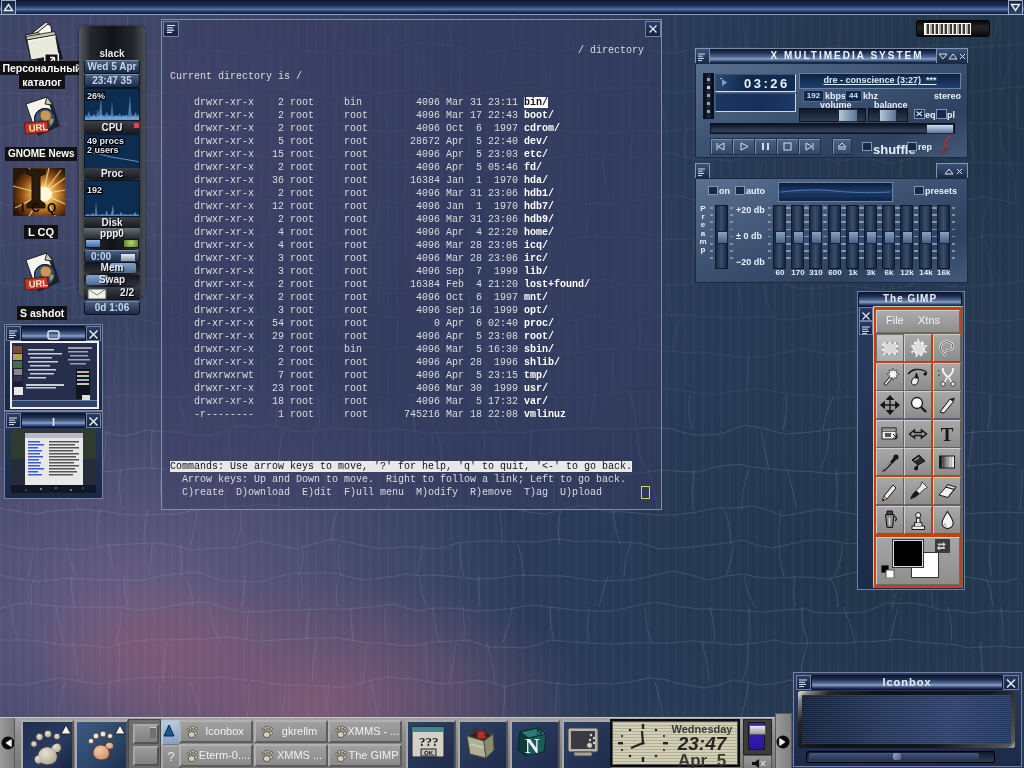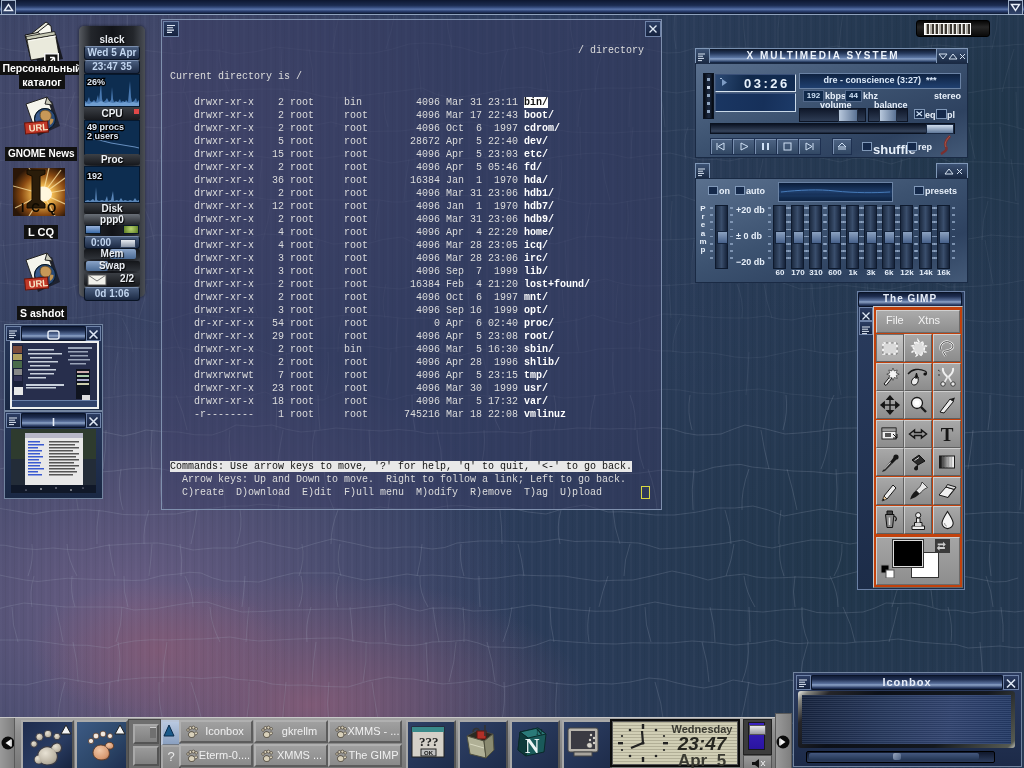--- a/index.html
+++ b/index.html
@@ -204,21 +204,21 @@
 
 
 
 <span class="inv">Commands: Use arrow keys to move, '?' for help, 'q' to quit, '&lt;-' to go back.</span>
   Arrow keys: Up and Down to move.  Right to follow a link; Left to go back.
   C)reate  D)ownload  E)dit  F)ull menu  M)odify  R)emove  T)ag  U)pload</pre>
   <div class="abs" style="left:479px;top:466px;width:7px;height:11px;border:1px solid #d8d840;"></div>
 </div>
 
 <div class="abs" id="gkrellm" style="left:79px;top:26px;width:66px;height:271px;background:linear-gradient(90deg,#565a60,#23262b 18%,#111318 50%,#23262b 82%,#4a4e55);border-radius:5px;box-shadow:0 0 3px rgba(0,0,0,.6);">
-  <div class="abs" style="left:5px;top:4px;width:36px;height:271px;">
+  <div class="abs" style="left:5px;top:18px;width:36px;height:271px;">
     <div class="abs" style="left:0;top:4px;width:56px;color:#e9edf2;font-size:10px;font-weight:bold;text-align:center;height:12px;line-height:12px;text-shadow:1px 1px 1px #000;">slack</div>
     <div class="gbtn abs" style="left:0;top:16px;width:54px;">Wed 5 Apr</div>
     <div class="gbtn abs" style="left:0;top:30px;width:54px;">23:47 35</div>
     <div class="gchart abs" style="left:0;top:44px;width:54px;height:31px;">
       <svg width="54" height="31" style="display:block">
         <rect width="54" height="31" fill="#0d2d50"></rect>
         <path d="M0 31 L0 26 2 27 4 22 5 26 7 27 9 25 11 27 13 20 14 26 16 8 17 24 18 27 20 26 22 23 24 27 26 25 27 12 28 24 29 27 31 26 33 27 35 24 36 27 38 26 40 27 41 25 43 27 45 6 46 22 47 27 49 26 51 23 52 27 54 25 54 31 Z" fill="#4878b0"></path>
         <path d="M0 28 L4 29 8 27 12 28 16 26 20 28 24 27 28 28 32 27 36 28 40 27 44 28 48 27 52 28 54 27 L54 31 0 31Z" fill="#7aa8d8" opacity="0.8"></path>
         <text x="2" y="10" font-family="Liberation Sans" font-size="9" font-weight="bold" fill="#dfe8f4" stroke="#000" stroke-width="2.5" paint-order="stroke">26%</text>
       </svg>
@@ -257,21 +257,21 @@
       <span style="position:absolute;right:6px;top:0px;color:#e9edf2;font-size:10px;font-weight:bold;text-shadow:1px 1px 1px #000;">2/2</span>
     </div>
     <div class="gbtn abs" style="left:0;top:257px;width:54px;">0d 1:06</div>
   </div>
 </div>
 
 <div class="abs" id="xmms" style="left:695px;top:48px;width:271px;height:108px;">
   <div class="abs" style="left:0;top:0;width:13px;height:14px;background:linear-gradient(#3c5274,#1a2a44);border:1px solid #8098b8;"><svg width="11" height="12">
         <path d="M2 3h7M2 5.2h5M2 7.4h6M2 9.6h4" stroke="#d8e4f2" stroke-width="1"></path>
       </svg></div>
-  <div class="abs" style="left:14px;top:0;width:226px;height:14px;background:linear-gradient(#0c1628,#24375a 30%,#5c77a4 62%,#8aa2c8 70%,#243a60 92%,#0e1a30);border:1px solid #7890b0;">
+  <div class="abs" style="left:14px;top:0;width:226px;height:14px;background:linear-gradient(#0c1628,#24375a 30%,#5c77a4 62%,#8aa2c8 70%,#243a60 92%,#0e1a30);border:1px solid #7890b0;padding-left:24px;">
     <div style="text-align:center;color:#eef4fc;font-size:10px;font-weight:bold;letter-spacing:2px;line-height:14px;font-family:'Liberation Sans';">X MULTIMEDIA SYSTEM</div>
   </div>
   <div class="abs" style="left:241px;top:0;width:30px;height:14px;background:linear-gradient(#3c5274,#1a2a44);border:1px solid #8098b8;">
     <svg width="30" height="14">
         <path d="M2 5 L6 10 L10 5 Z" fill="none" stroke="#d8e4f2"></path>
         <path d="M12 10 L16 5 L20 10 Z" fill="none" stroke="#d8e4f2"></path>
         <path d="M23 5 L28 10 M28 5 L23 10" stroke="#d8e4f2"></path>
       </svg>
   </div>
   <div class="abs" style="left:0;top:15px;width:271px;height:93px;background:linear-gradient(160deg,#5a708e,#3c5270 45%,#2e4260 75%,#445a78);border:1px solid #1a2a44;">
@@ -287,21 +287,21 @@
     <div class="abs" style="left:19px;top:10px;width:79px;height:16px;background:linear-gradient(100deg,#2c4a74,#10284a 40%,#122c52);border-right:1px solid #d8e4f0;border-bottom:1px solid #d8e4f0;border-top:1px solid #3a5078;border-left:1px solid #3a5078;">
       <svg width="78" height="15">
           <path d="M6 4 l5 3.5 l-5 3.5 Z" fill="#7e9cc4"></path>
           <path d="M4 3.5 h2" stroke="#aac0dc"></path>
           <text x="28" y="13" font-family="Liberation Sans" font-size="13" font-weight="bold" fill="#e8f2fc" letter-spacing="2.5">03:26</text>
         </svg>
     </div>
     <div class="abs" style="left:19px;top:29px;width:79px;height:17px;background:linear-gradient(100deg,#1a3662,#16305a 60%,#1c3a68);border-right:1px solid #c8d8e8;border-bottom:1px solid #c8d8e8;border-top:1px solid #3a5078;border-left:1px solid #3a5078;"></div>
 
     <div class="abs" style="left:103px;top:9px;width:160px;height:14px;background:linear-gradient(#0e2240,#204070);border:1px solid #6a82a4;">
-      <div style="color:#dceafa;font-size:9px;font-weight:bold;line-height:13px;text-align:center;font-family:'Liberation Sans';">dre - conscience (3:27) &nbsp;***</div>
+      <div style="color:#dceafa;font-size:9px;font-weight:bold;line-height:13px;text-align:center;font-family:'Liberation Sans';text-decoration:underline;">dre - conscience (3:27) &nbsp;***</div>
     </div>
 
     <div class="abs" style="left:107px;top:26px;width:19px;height:10px;background:#10294a;border:1px solid #52688a;color:#cfe2f6;font-size:8px;font-weight:bold;text-align:center;line-height:10px;">192</div>
     <div class="abs" style="left:129px;top:27px;color:#e8f0fa;font-size:9px;font-weight:bold;">kbps</div>
     <div class="abs" style="left:149px;top:26px;width:15px;height:10px;background:#10294a;border:1px solid #52688a;color:#cfe2f6;font-size:8px;font-weight:bold;text-align:center;line-height:10px;">44</div>
     <div class="abs" style="left:167px;top:27px;color:#e8f0fa;font-size:9px;font-weight:bold;">khz</div>
     <div class="abs" style="left:238px;top:27px;color:#e8f0fa;font-size:9px;font-weight:bold;">stereo</div>
 
     <div class="abs" style="left:124px;top:36px;color:#e8f0fa;font-size:9px;font-weight:bold;">volume</div>
     <div class="abs" style="left:178px;top:36px;color:#e8f0fa;font-size:9px;font-weight:bold;">balance</div>

